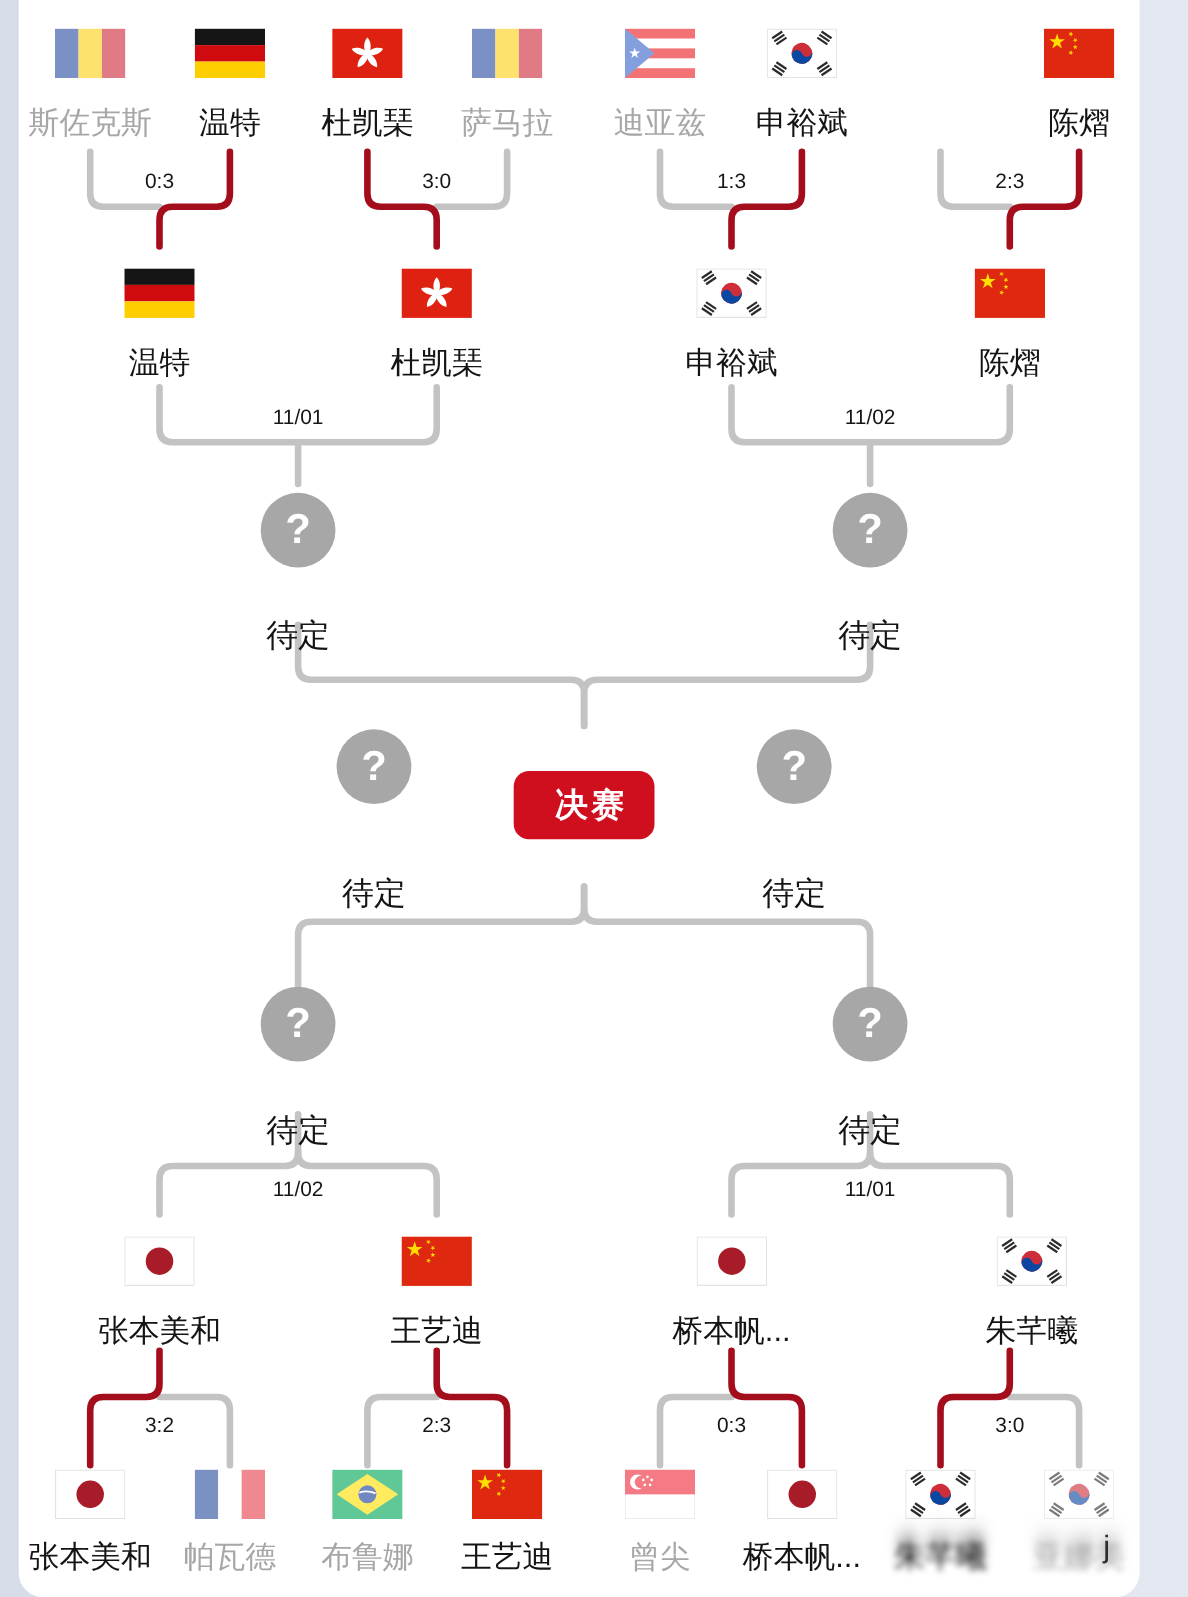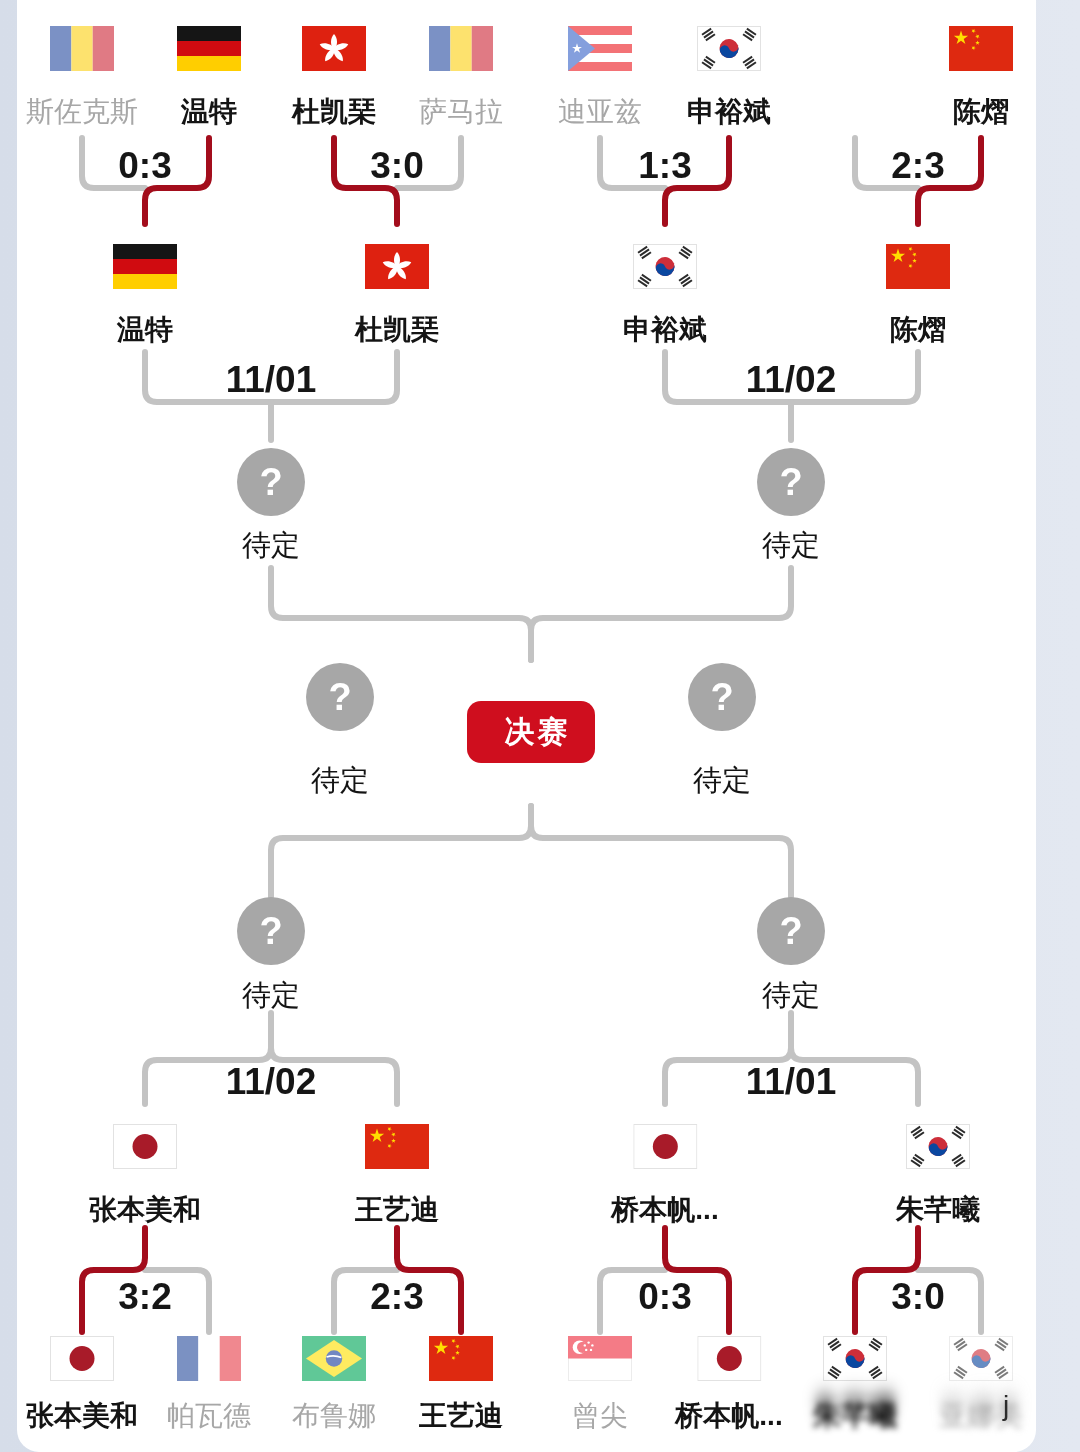--- a/index.html
+++ b/index.html
@@ -12,32 +12,32 @@
   .lines path{fill:none;stroke-width:6;stroke-linecap:round;}
   .lines path.g{stroke:#c3c3c3;}
   .lines path.r{stroke:#a30d1c;}
   .slot{position:absolute;transform:translateX(-50%);display:flex;
         flex-direction:column;align-items:center;}
   .flag{width:64px;height:45px;display:block;line-height:0;}
   .flag svg{width:64px;height:45px;display:block;}
   .flag.faded{opacity:.62;}
   .nm{margin-top:24px;font-size:28px;line-height:34px;white-space:nowrap;text-align:center;}
   .slot-b .nm{margin-top:18px;}
-  .nm.w{color:#141414;font-weight:700;}
+  .nm.w{color:#141414;font-weight:400;}
   .nm.l{color:#a7a7a7;font-weight:400;}
   .nm.smudge{filter:blur(3px);
       text-shadow:0 -9px 7px rgba(0,0,0,.40),0 -18px 12px rgba(0,0,0,.22);}
   .nm.l.smudge{text-shadow:0 -9px 7px rgba(150,150,150,.45),0 -18px 12px rgba(170,170,170,.25);}
-  .score,.date{position:absolute;transform:translateX(-50%);font-size:37px;
-        line-height:34px;font-weight:700;color:#161616;white-space:nowrap;}
+  .score,.date{position:absolute;transform:translateX(-50%);font-size:19px;
+        line-height:34px;font-weight:400;color:#161616;white-space:nowrap;}
   .tbd-circle{position:absolute;width:68px;height:68px;margin-left:-34px;border-radius:50%;
         background:#a7a7a7;color:#ffffff;font-size:38px;font-weight:700;
         display:flex;align-items:center;justify-content:center;}
   .tbd-label{position:absolute;transform:translateX(-50%);font-size:29px;line-height:34px;
-        font-weight:500;color:#141414;white-space:nowrap;}
+        font-weight:500;color:#141414;white-space:nowrap;margin-top:33px;}
   .final-btn{position:absolute;left:531px;top:701px;transform:translateX(-50%);
         width:128px;height:62px;border-radius:14px;background:#cf0e1e;border:none;
         color:#fff;font-size:30px;font-weight:600;letter-spacing:3px;
         display:flex;align-items:center;justify-content:center;
         font-family:"Liberation Sans","DejaVu Sans",sans-serif;padding-left:19px;}
   .artifact{position:absolute;font-size:28px;color:#2c2c2c;font-weight:500;}
 </style>
 </head>
 <body>
 

